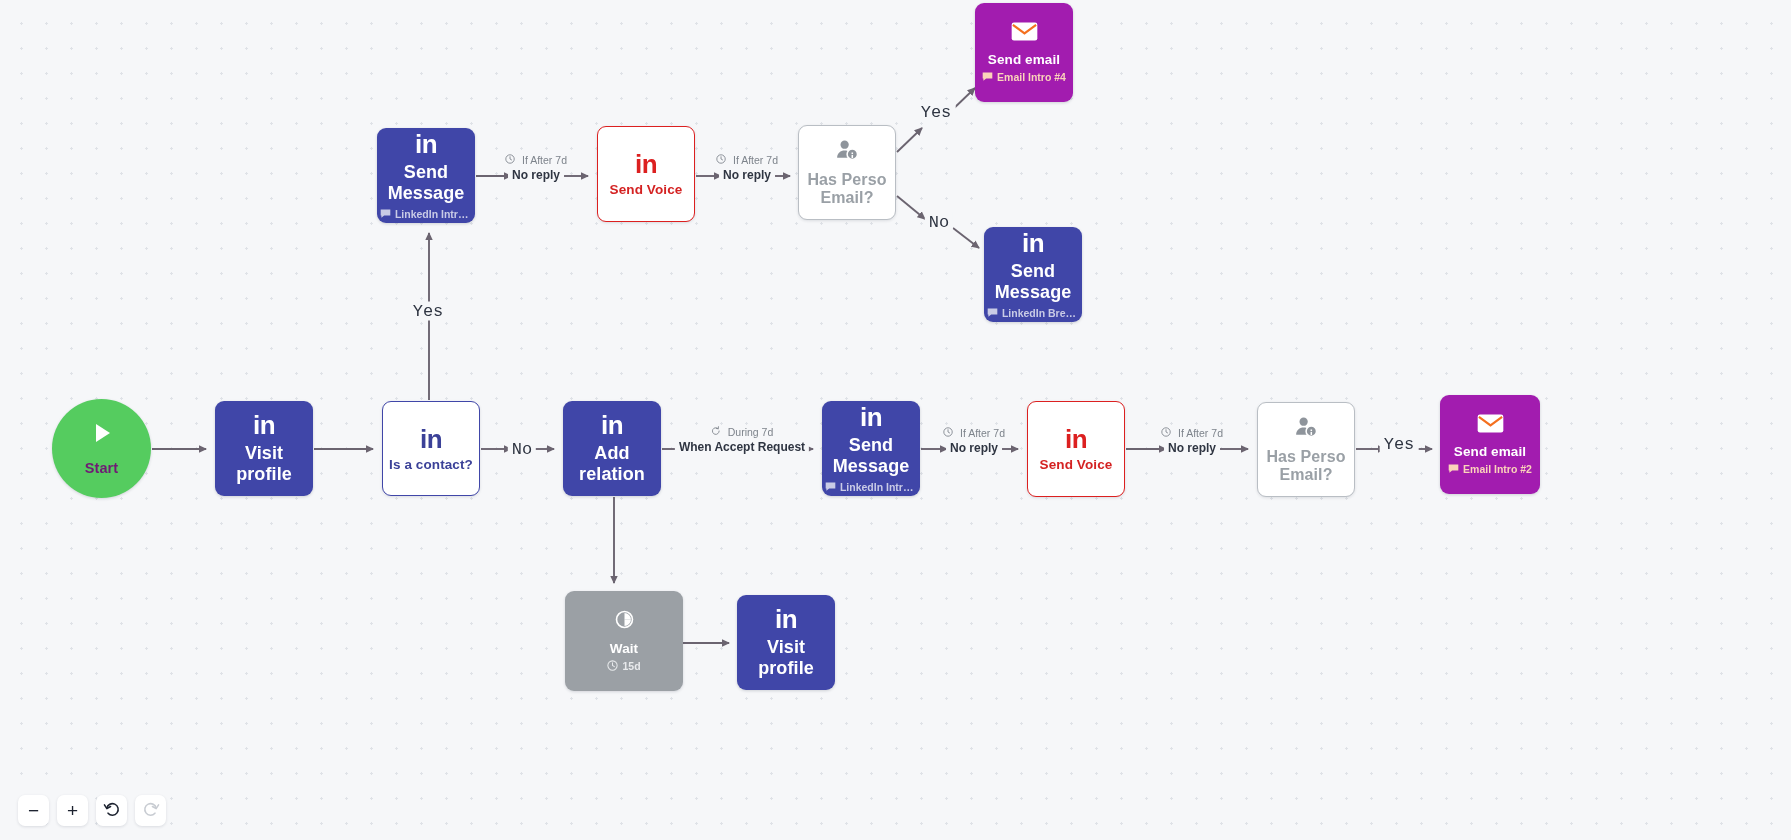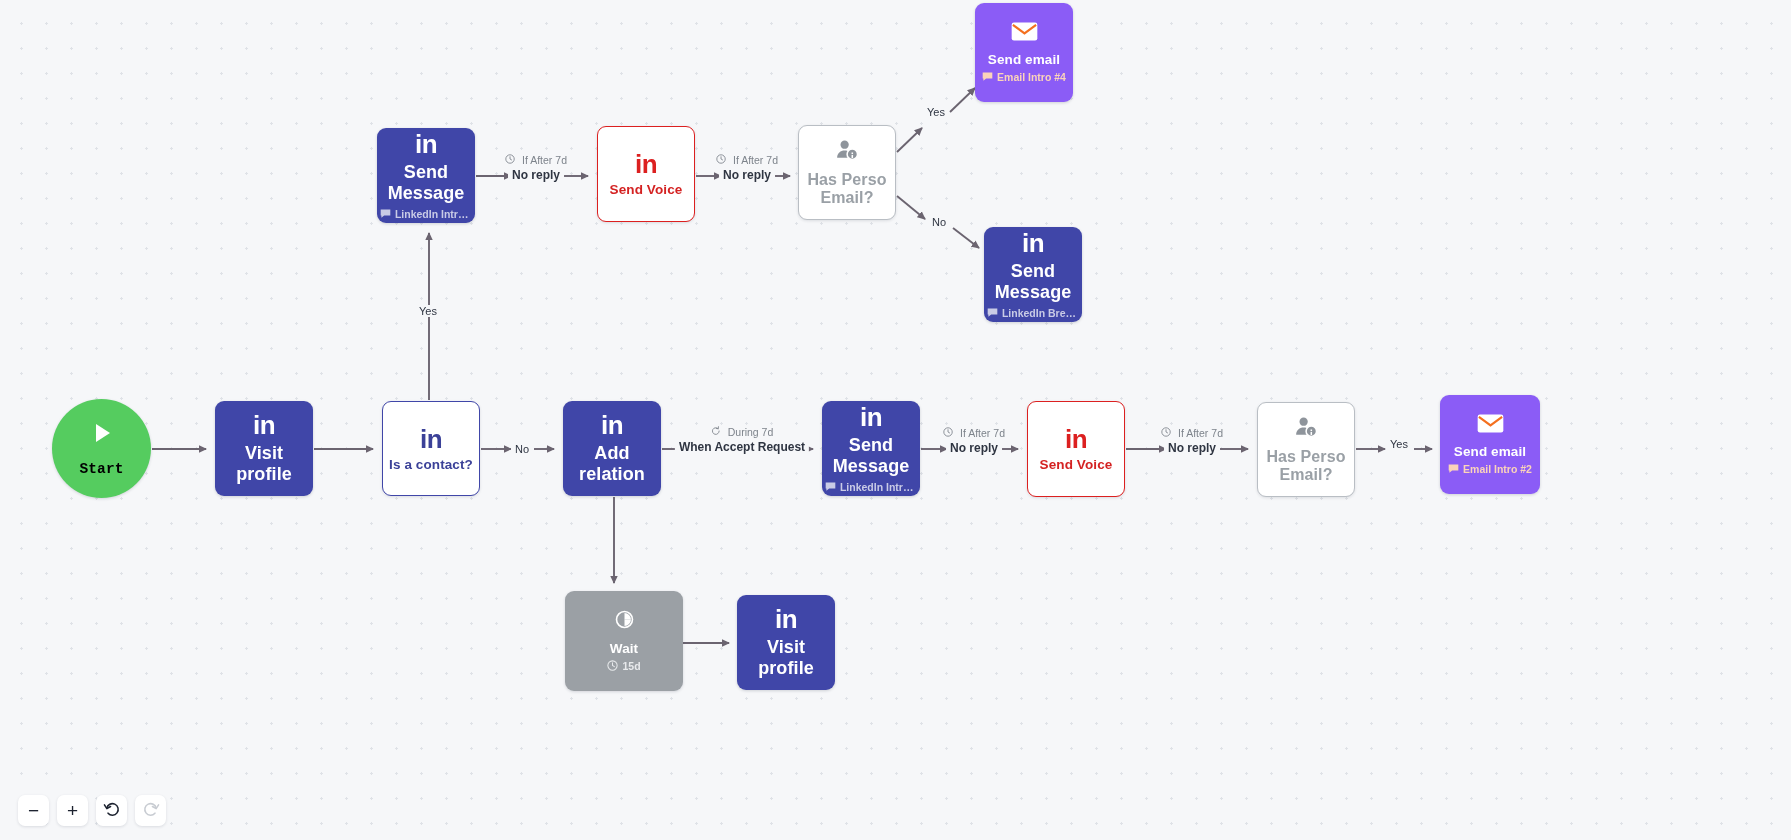--- a/index.html
+++ b/index.html
@@ -33,23 +33,22 @@
     display: flex; align-items: center; justify-content: center;
     gap: 4px; font-size: 10.5px; font-weight: bold; margin-top: 4px;
     white-space: nowrap; overflow: hidden; max-width: 94%;
   }
   .node .nsub .subtxt { overflow: hidden; text-overflow: ellipsis; }
 
   
   .n-start {
     border-radius: 50%;
     background: #55cc5f;
-    color: #000000;
+    color: #701a75;
     box-shadow: 0 1px 3px rgba(30,40,60,.16);
-    font-family: Liberation Mono, monospace;
   }
   .n-start .ntitle { font-size: 14.5px; margin-top: 12px; }
 
   
   .n-blue {
     background: #4046a8;
     color: #fff;
     box-shadow: 0 1px 3px rgba(30,40,60,.18);
   }
   .n-blue .ntitle { font-size: 18px; }
@@ -77,21 +76,21 @@
   .n-grey-out {
     background: #ffffff;
     color: #9aa0a6;
     border: 1.4px solid #b9bec4;
     box-shadow: 0 1px 3px rgba(30,40,60,.12);
   }
   .n-grey-out .ntitle { font-size: 16px; font-weight: bold; }
 
   
   .n-orange {
-    background: #8b5cf6;
+    background: #a21caf;
     color: #fff;
     box-shadow: 0 1px 3px rgba(30,40,60,.18);
   }
   .n-orange .ntitle { font-size: 13.5px; }
   .n-orange .nsub { color: #fbd3ba; }
 
   
   .n-grey {
     background: #9ba0a5;
     color: #fff;
@@ -119,21 +118,21 @@
     pointer-events: none;
   }
   .elabel .cond {
     display: flex; align-items: center; gap: 7px;
     font-size: 10.5px; color: #7d838b; margin-bottom: 2px;
   }
   .elabel .main {
     font-size: 12px; font-weight: bold; color: #2f3542;
     background: #f6f7f9; padding: 0 4px;
   }
-  .elabel.plain .main { font-weight: normal; font-size: 11px; color: #2f3542; }
+  .elabel.plain .main { font-weight: normal; font-size: 17px; color: #2f3542; font-family: Liberation Mono, monospace; }
 
   
   #toolbar {
     position: absolute; left: 18px; bottom: 14px;
     display: flex; align-items: center; gap: 8px;
   }
   .tbtn {
     width: 31px; height: 31px; border-radius: 7px;
     background: #ffffff; border: none;
     display: flex; align-items: center; justify-content: center;

